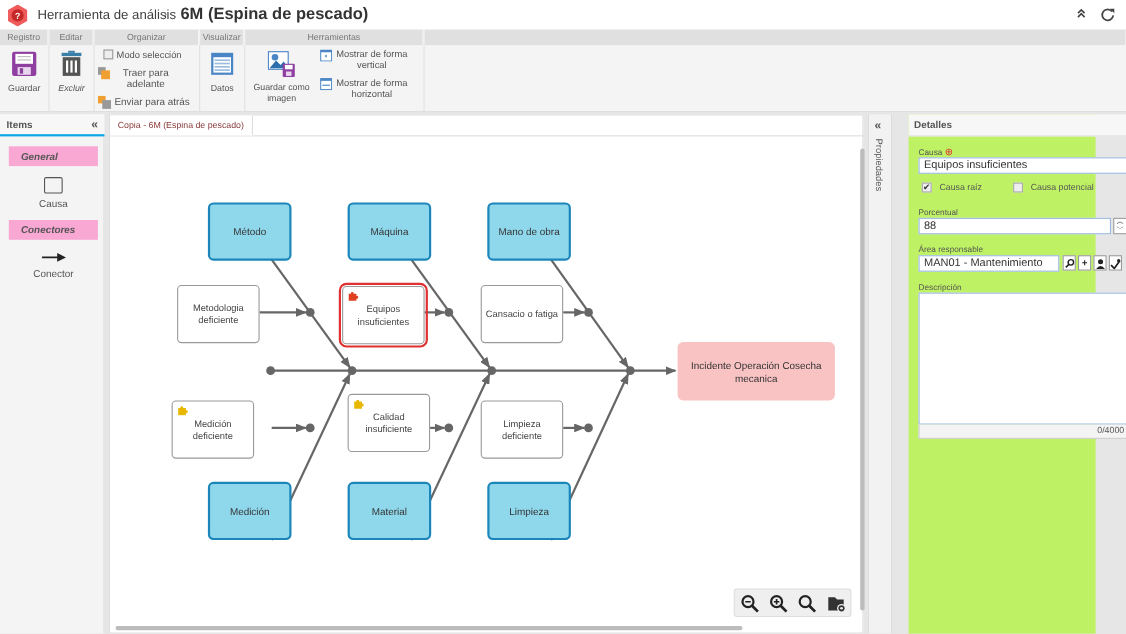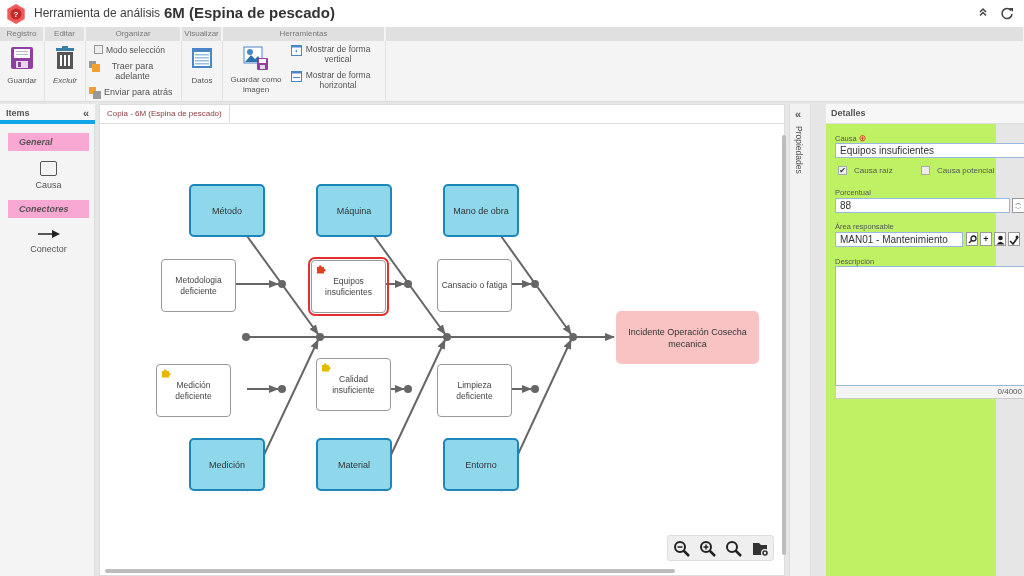--- a/index.html
+++ b/index.html
@@ -11,21 +11,21 @@
   .page-title { position: absolute; left: 164px; top: 4px; font-size: 15px; font-weight: bold; color: #333; }
   .tb-icon { position: absolute; top: 6px; width: 16px; height: 16px; font-size: 13px; color: #555; text-align: center; }
   .ribbon { position: absolute; left: 0; top: 27px; width: 1024px; height: 75px; background: #f4f4f4; border-bottom: 1px solid #ddd; }
   .ribbon-head { position: absolute; top: 0; height: 14px; background: #e0e0e0; font-size: 8px; color: #777; text-align: center; line-height: 14px; border-right: 1px solid #f4f4f4; }
   .ribbon-sep { position: absolute; top: 14px; width: 1px; height: 60px; background: #e2e2e2; }
   .rbtn { position: absolute; text-align: center; font-size: 8px; color: #555; line-height: 10px; }
   .rsmall { position: absolute; font-size: 8.5px; color: #555; line-height: 10px; }
   .rsmall .ic { display: inline-block; vertical-align: top; margin-right: 3px; }
 
   .left-panel { position: absolute; left: 0; top: 104px; width: 95px; height: 472px; background: #f4f4f4; border-right: 1px solid #ddd; }
-  .lp-head { position: absolute; left: 0; top: 0; width: 95px; height: 20px; border-bottom: 4px solid #0ea5e9; background: #f7f7f7; }
+  .lp-head { position: absolute; left: 0; top: 0; width: 95px; height: 20px; border-bottom: 2px solid #0ea5e9; background: #f7f7f7; }
   .lp-title { position: absolute; left: 6px; top: 4px; font-size: 9px; color: #555; font-weight: bold; }
   .lp-collapse { position: absolute; right: 6px; top: 3px; font-size: 11px; color: #555; font-weight: bold; }
   .lp-section { position: absolute; left: 8px; width: 81px; height: 18px; background: #f9a8d4; font-size: 9px; font-style: italic; font-weight: bold; color: #555; padding-left: 11px; line-height: 18px; }
   .lp-item { position: absolute; left: 8px; width: 81px; text-align: center; font-size: 9px; color: #555; }
 
   .canvas-wrap { position: absolute; left: 99px; top: 104px; width: 686px; height: 472px; background: #fff; border: 1px solid #ddd; }
   .tab { position: absolute; left: 0; top: 0; height: 18px; padding: 0 7px; font-size: 8px; color: #8b3a3a; line-height: 18px; background: #fff; border-right: 1px solid #ddd; border-bottom: 1px solid #fff; }
   .tabline { position: absolute; left: 0; top: 18px; width: 686px; height: 1px; background: #ddd; }
   .vscroll { position: absolute; left: 682px; top: 30px; width: 4px; height: 420px; background: #bcbcbc; border-radius: 2px; }
   .hscroll { position: absolute; left: 5px; top: 464px; width: 570px; height: 4px; background: #bcbcbc; border-radius: 2px; }
@@ -233,21 +233,21 @@
         <line x1="412" y1="284" x2="431" y2="284" stroke="#666666" stroke-width="2" marker-end="url(#ah)"></line>
         <circle cx="435" cy="284" r="4" fill="#666666"></circle>
       </g>
   </svg>
 
   <div class="cat-box" style="left:89px;top:79px;">Método</div>
   <div class="cat-box" style="left:216px;top:79px;">Máquina</div>
   <div class="cat-box" style="left:343px;top:79px;">Mano de obra</div>
   <div class="cat-box" style="left:89px;top:333px;">Medición</div>
   <div class="cat-box" style="left:216px;top:333px;">Material</div>
-  <div class="cat-box" style="left:343px;top:333px;">Entorno</div>
+  <div class="cat-box" style="left:343px;top:333px;">Limpieza</div>
 
   <div class="sub-box" style="left:61px;top:154px;">
       <span>Metodologia deficiente</span>
     </div>
   <div class="sub-box sub-sel" style="left:211px;top:155px;">
     <svg class="puzzle" viewBox="0 0 10 10">
         <path d="M1 3 H3 A1.3 1.3 0 1 1 5.5 3 H8 V5 A1.3 1.3 0 1 1 8 7.5 V9.5 H1 Z" fill="#e04020"></path>
       </svg>
     <span>Equipos insuficientes</span>
   </div>

